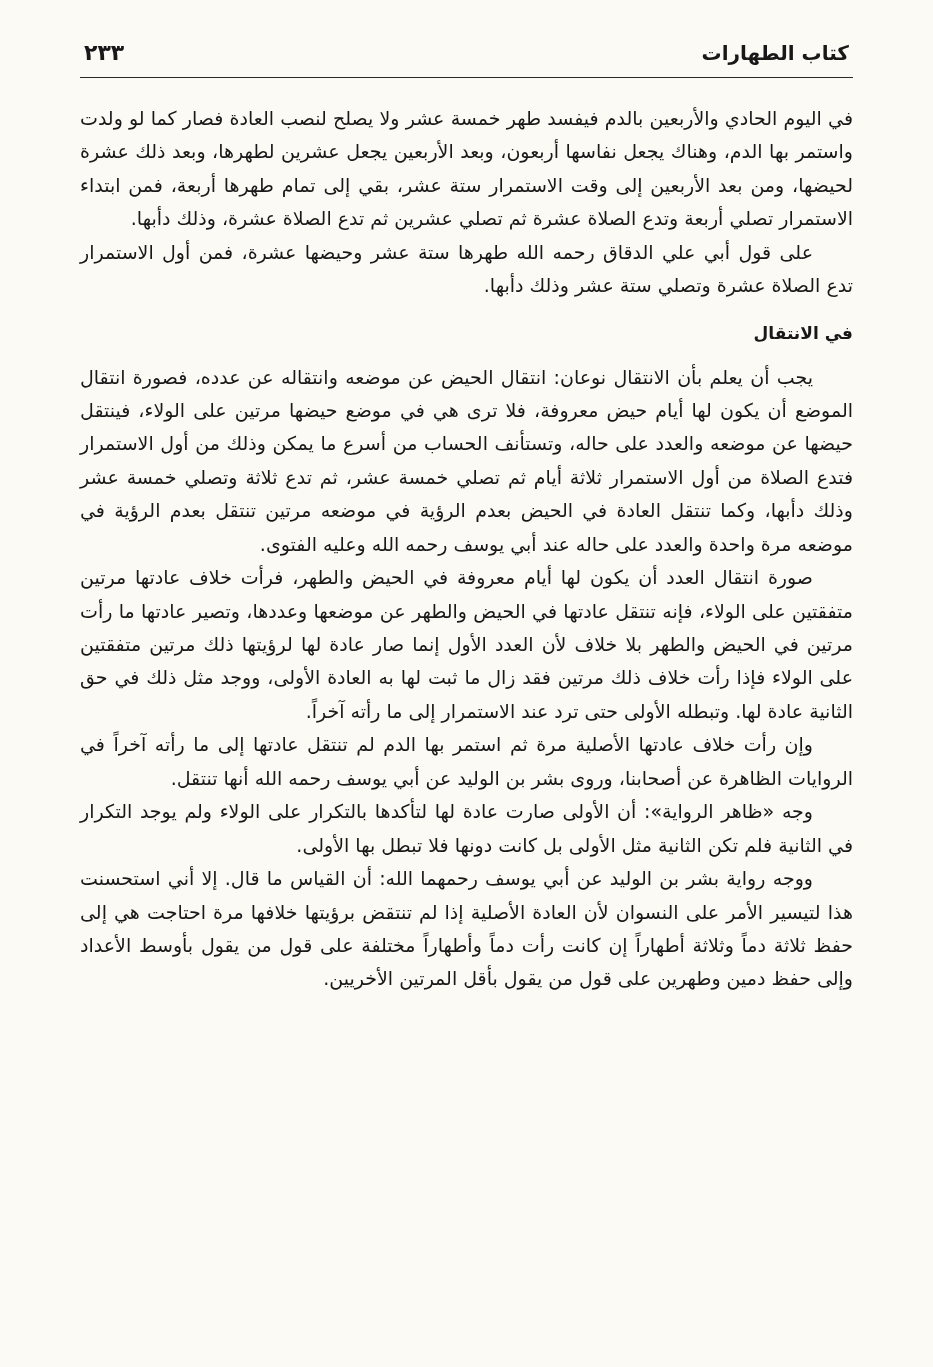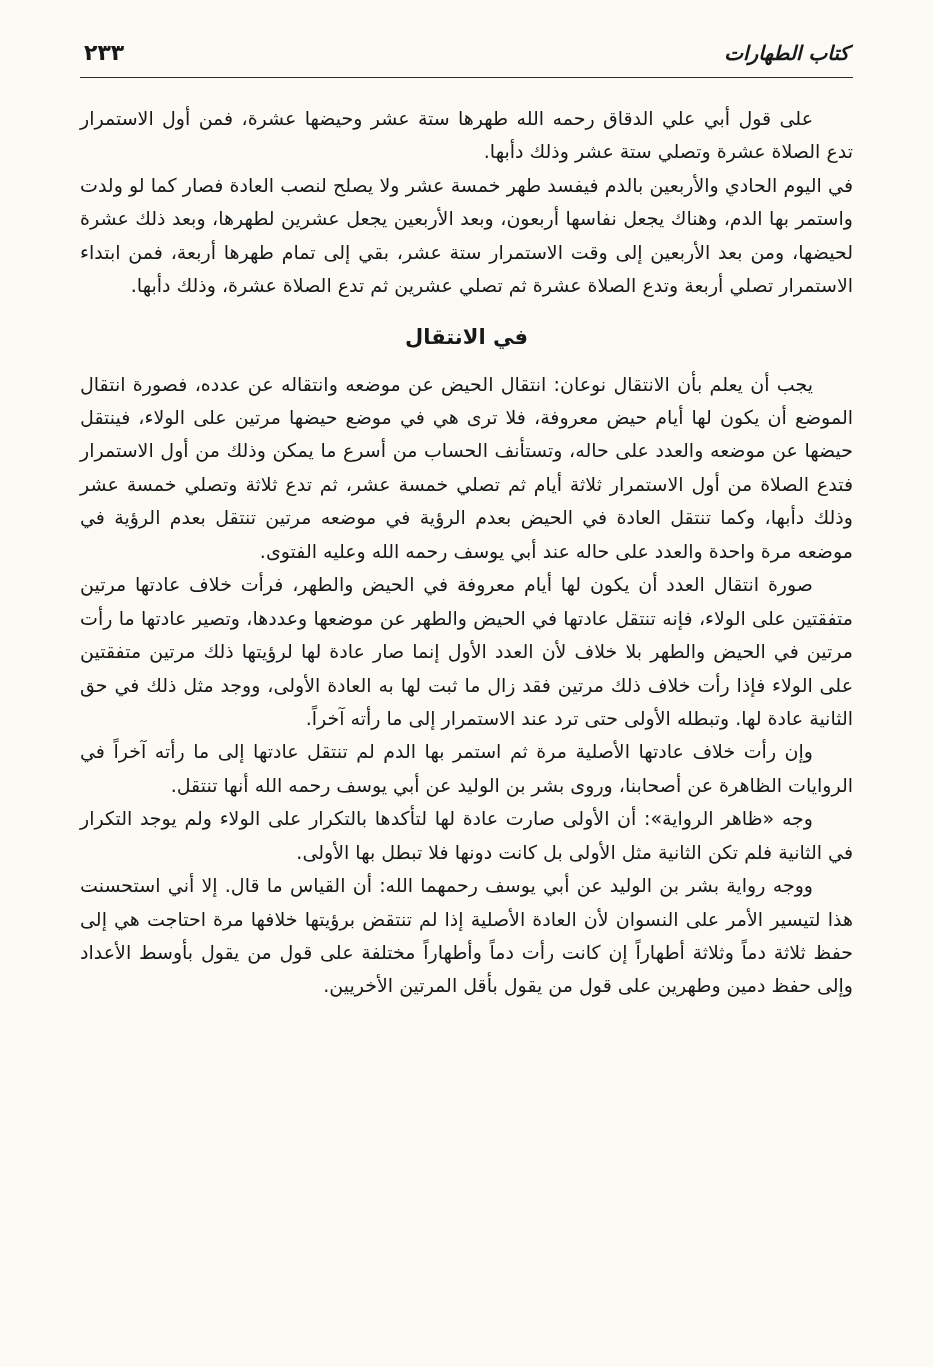--- a/index.html
+++ b/index.html
@@ -21,62 +21,62 @@
     overflow: hidden;
   }
   .page-header {
     display: flex;
     justify-content: space-between;
     align-items: baseline;
     font-size: 20px;
     font-weight: bold;
     padding: 0 4px 12px 4px;
   }
-  .book-title { letter-spacing: 0.5px; font-style: italic; }
+  .book-title { letter-spacing: 0.5px; }
   .page-number { font-size: 22px; }
   .header-rule {
     border: none;
     border-top: 1.6px solid #2a2a2a;
     margin: 0 0 24px 0;
   }
   .page-body {
     font-size: 19px;
     line-height: 1.76;
     text-align: justify;
   }
   .para {
     margin: 0;
     text-indent: 40px;
   }
   .para.no-indent { text-indent: 0; }
   .section-heading {
-    text-align: center;
-    font-size: 21px;
+    text-align: right;
+    font-size: 17px;
     font-weight: bold;
     margin: 16px 0 12px 0;
     text-indent: 0;
   }
 </style>
 </head>
 <body>
 
 <div class="page">
 
   <header class="page-header">
     <span class="book-title">كتاب الطهارات</span>
     <span class="page-number">٢٣٣</span>
   </header>
 
   <hr class="header-rule">
 
   <main class="page-body">
 
+    <p class="para no-indent">في اليوم الحادي والأربعين بالدم فيفسد طهر خمسة عشر ولا يصلح لنصب العادة فصار كما لو ولدت واستمر بها الدم، وهناك يجعل نفاسها أربعون، وبعد الأربعين يجعل عشرين لطهرها، وبعد ذلك عشرة لحيضها، ومن بعد الأربعين إلى وقت الاستمرار ستة عشر، بقي إلى تمام طهرها أربعة، فمن ابتداء الاستمرار تصلي أربعة وتدع الصلاة عشرة ثم تصلي عشرين ثم تدع الصلاة عشرة، وذلك دأبها.</p>
+
     <p class="para">على قول أبي علي الدقاق رحمه الله طهرها ستة عشر وحيضها عشرة، فمن أول الاستمرار تدع الصلاة عشرة وتصلي ستة عشر وذلك دأبها.</p>
-
-    <p class="para no-indent">في اليوم الحادي والأربعين بالدم فيفسد طهر خمسة عشر ولا يصلح لنصب العادة فصار كما لو ولدت واستمر بها الدم، وهناك يجعل نفاسها أربعون، وبعد الأربعين يجعل عشرين لطهرها، وبعد ذلك عشرة لحيضها، ومن بعد الأربعين إلى وقت الاستمرار ستة عشر، بقي إلى تمام طهرها أربعة، فمن ابتداء الاستمرار تصلي أربعة وتدع الصلاة عشرة ثم تصلي عشرين ثم تدع الصلاة عشرة، وذلك دأبها.</p>
 
     <h2 class="section-heading">في الانتقال</h2>
 
     <p class="para">يجب أن يعلم بأن الانتقال نوعان: انتقال الحيض عن موضعه وانتقاله عن عدده، فصورة انتقال الموضع أن يكون لها أيام حيض معروفة، فلا ترى هي في موضع حيضها مرتين على الولاء، فينتقل حيضها عن موضعه والعدد على حاله، وتستأنف الحساب من أسرع ما يمكن وذلك من أول الاستمرار فتدع الصلاة من أول الاستمرار ثلاثة أيام ثم تصلي خمسة عشر، ثم تدع ثلاثة وتصلي خمسة عشر وذلك دأبها، وكما تنتقل العادة في الحيض بعدم الرؤية في موضعه مرتين تنتقل بعدم الرؤية في موضعه مرة واحدة والعدد على حاله عند أبي يوسف رحمه الله وعليه الفتوى.</p>
 
 
     <p class="para">صورة انتقال العدد أن يكون لها أيام معروفة في الحيض والطهر، فرأت خلاف عادتها مرتين متفقتين على الولاء، فإنه تنتقل عادتها في الحيض والطهر عن موضعها وعددها، وتصير عادتها ما رأت مرتين في الحيض والطهر بلا خلاف لأن العدد الأول إنما صار عادة لها لرؤيتها ذلك مرتين متفقتين على الولاء فإذا رأت خلاف ذلك مرتين فقد زال ما ثبت لها به العادة الأولى، ووجد مثل ذلك في حق الثانية عادة لها. وتبطله الأولى حتى ترد عند الاستمرار إلى ما رأته آخراً.</p>
 
     <p class="para">وإن رأت خلاف عادتها الأصلية مرة ثم استمر بها الدم لم تنتقل عادتها إلى ما رأته آخراً في الروايات الظاهرة عن أصحابنا، وروى بشر بن الوليد عن أبي يوسف رحمه الله أنها تنتقل.</p>
 

